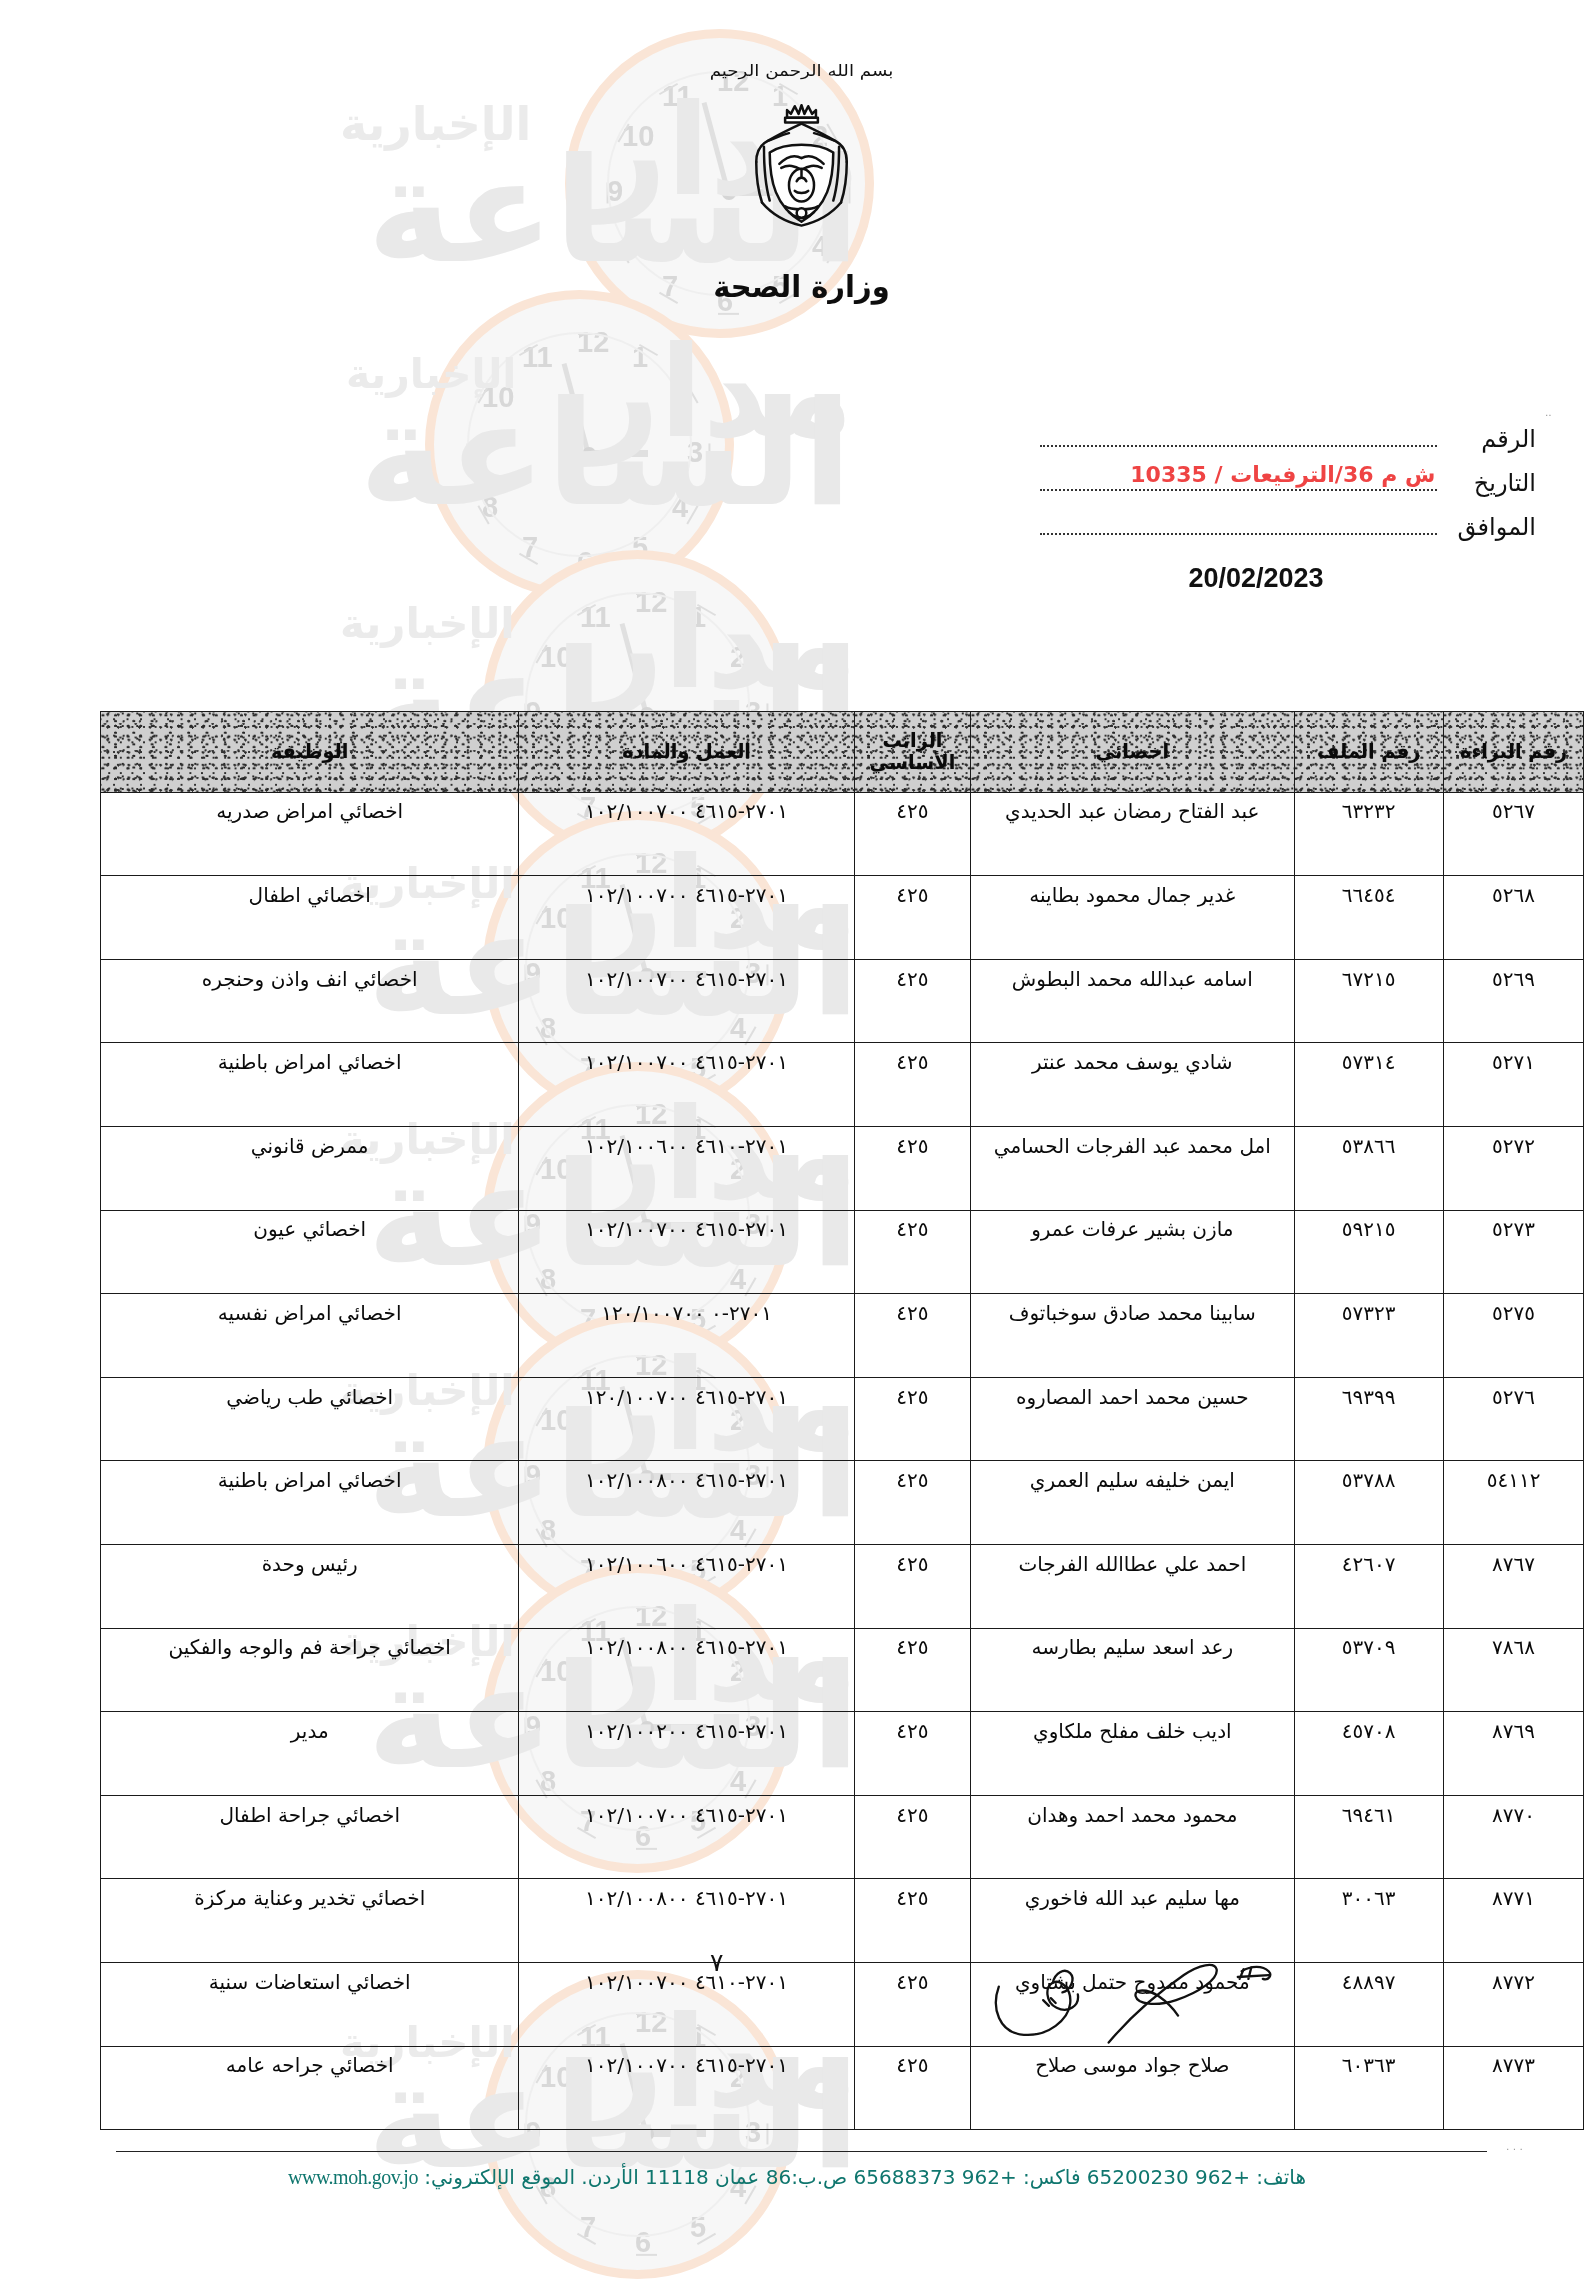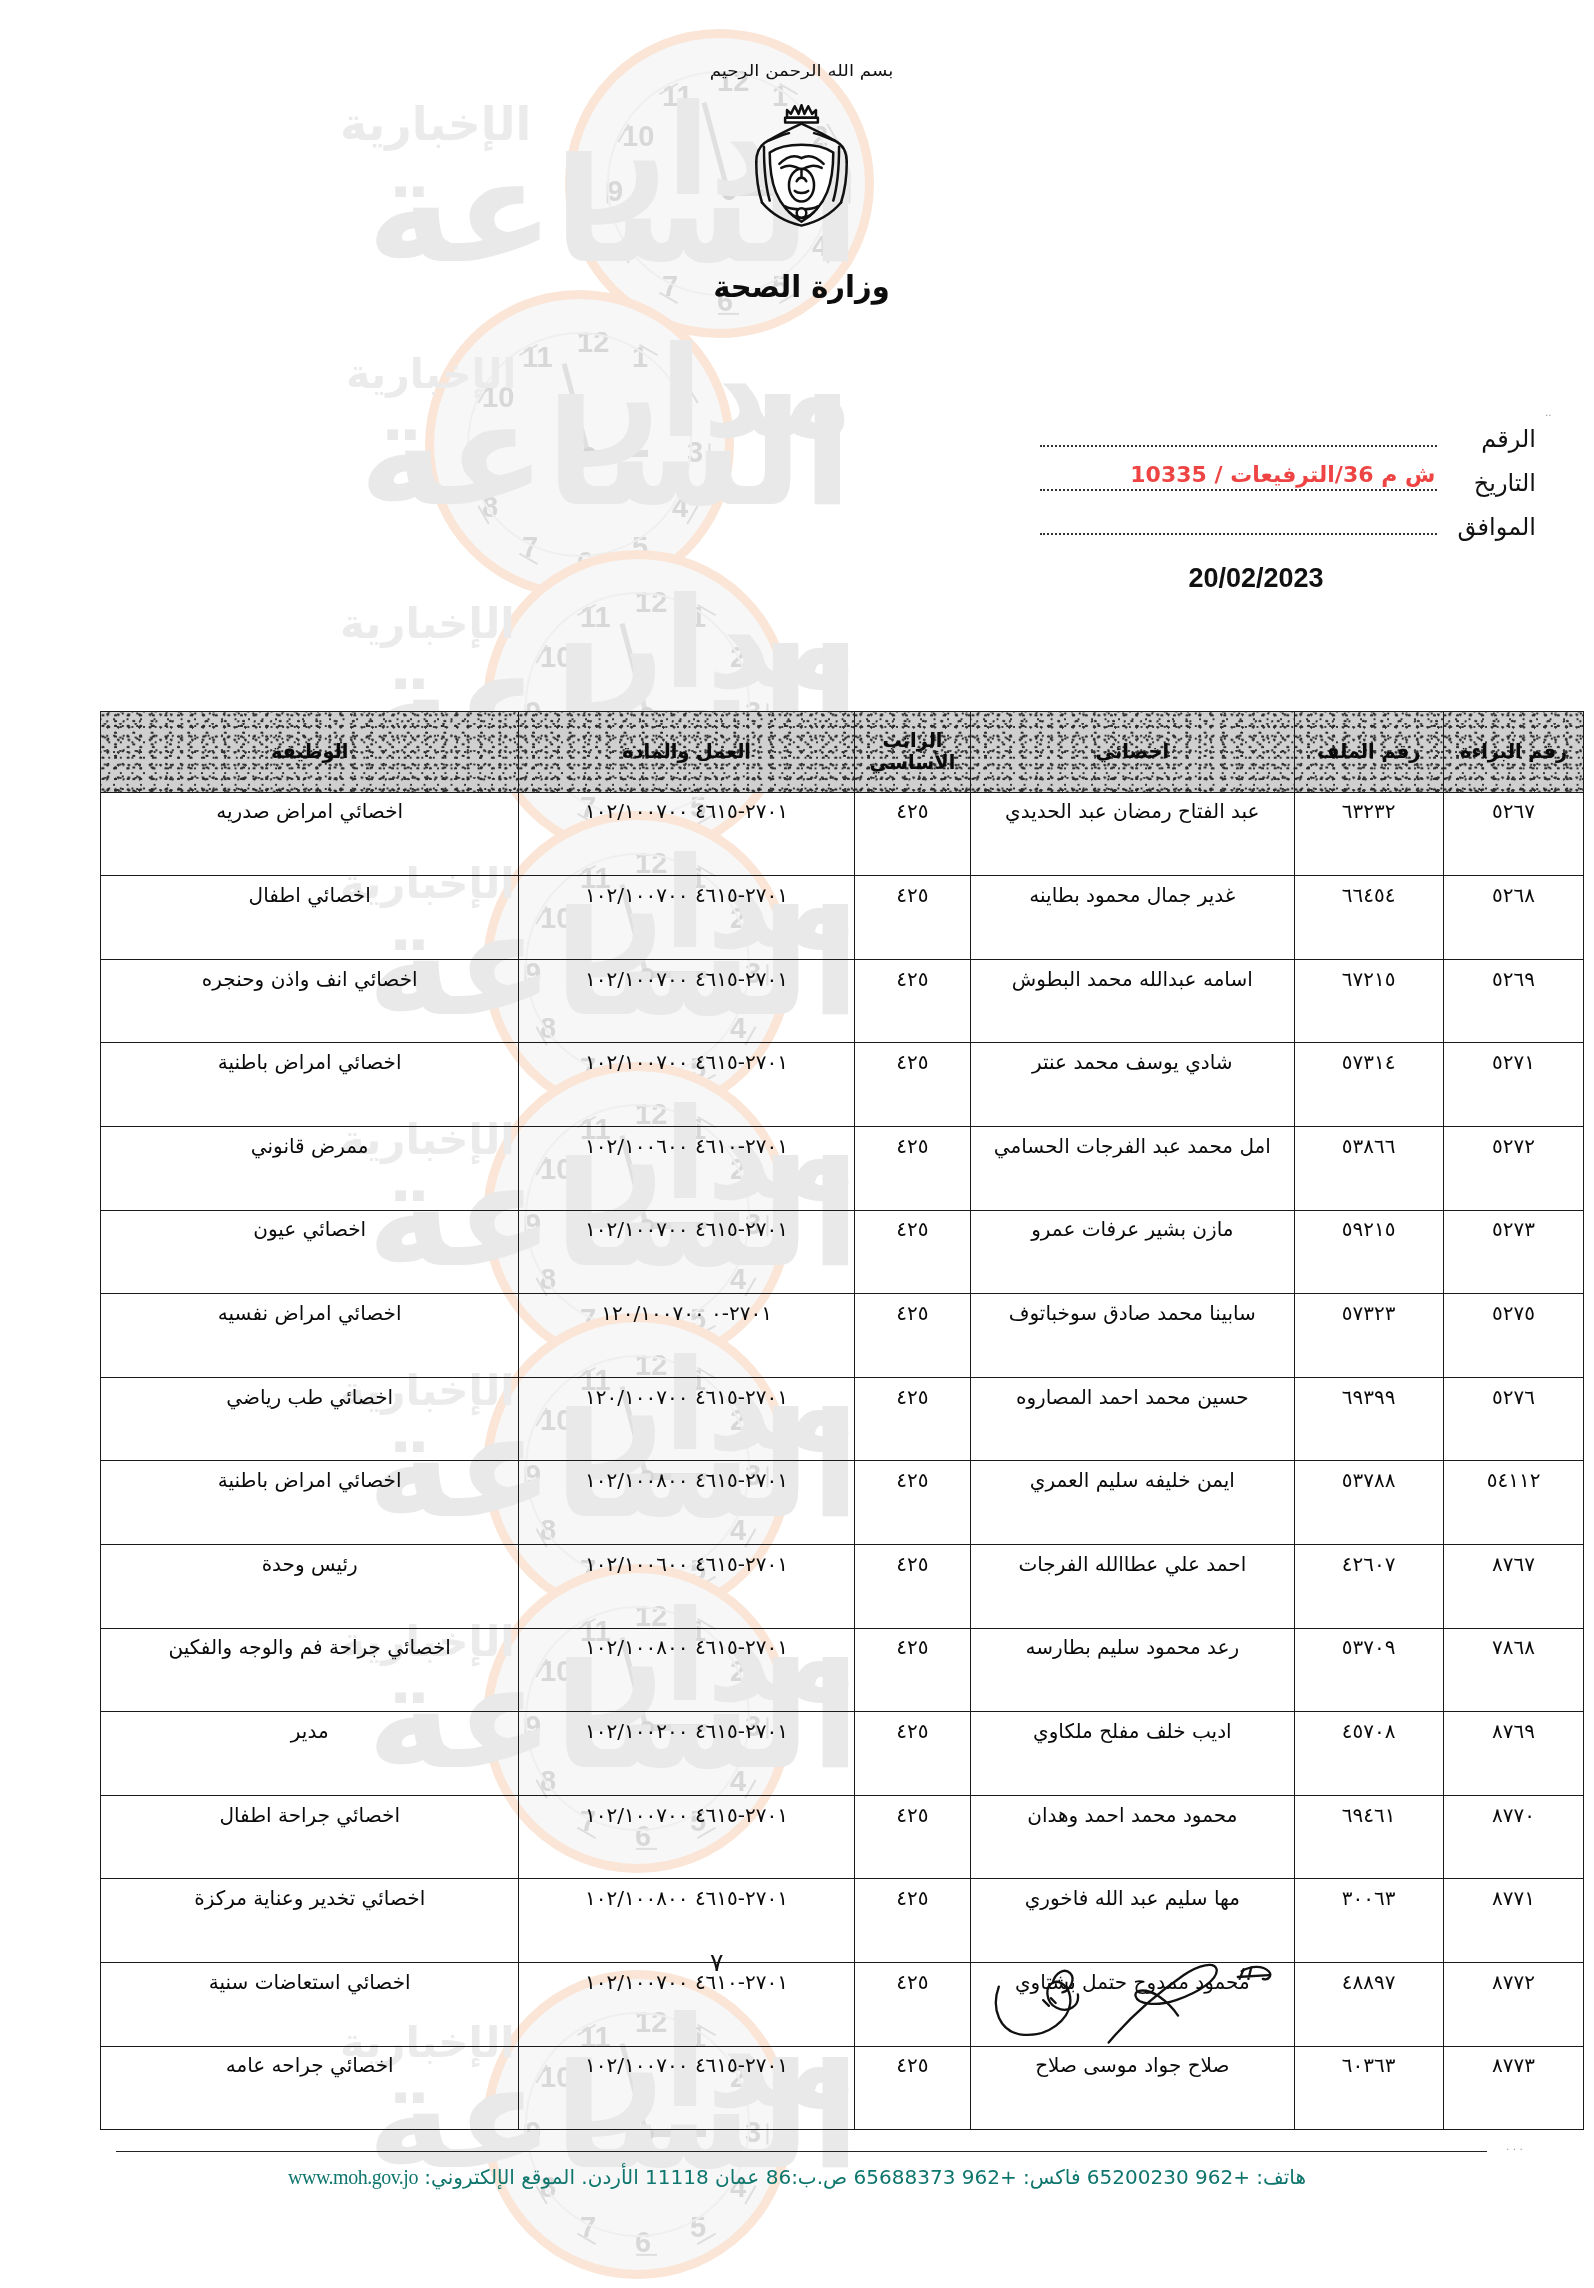--- a/index.html
+++ b/index.html
@@ -687,21 +687,21 @@
           <td class="c-baraa">٨٧٦٧</td>
           <td class="c-file">٤٢٦٠٧</td>
           <td class="c-name">احمد علي عطاالله الفرجات</td>
           <td class="c-salary">٤٢٥</td>
           <td class="c-code">٢٧٠١-٤٦١٥ ١٠٢/١٠٠٦٠٠</td>
           <td class="c-job">رئيس وحدة</td>
         </tr>
         <tr>
           <td class="c-baraa">٧٨٦٨</td>
           <td class="c-file">٥٣٧٠٩</td>
-          <td class="c-name">رعد محمود سليم بطارسه</td>
+          <td class="c-name">رعد اسعد سليم بطارسه</td>
           <td class="c-salary">٤٢٥</td>
           <td class="c-code">٢٧٠١-٤٦١٥ ١٠٢/١٠٠٨٠٠</td>
           <td class="c-job">اخصائي جراحة فم والوجه والفكين</td>
         </tr>
         <tr>
           <td class="c-baraa">٨٧٦٩</td>
           <td class="c-file">٤٥٧٠٨</td>
           <td class="c-name">اديب خلف مفلح ملكاوي</td>
           <td class="c-salary">٤٢٥</td>
           <td class="c-code">٢٧٠١-٤٦١٥ ١٠٢/١٠٠٢٠٠</td>

